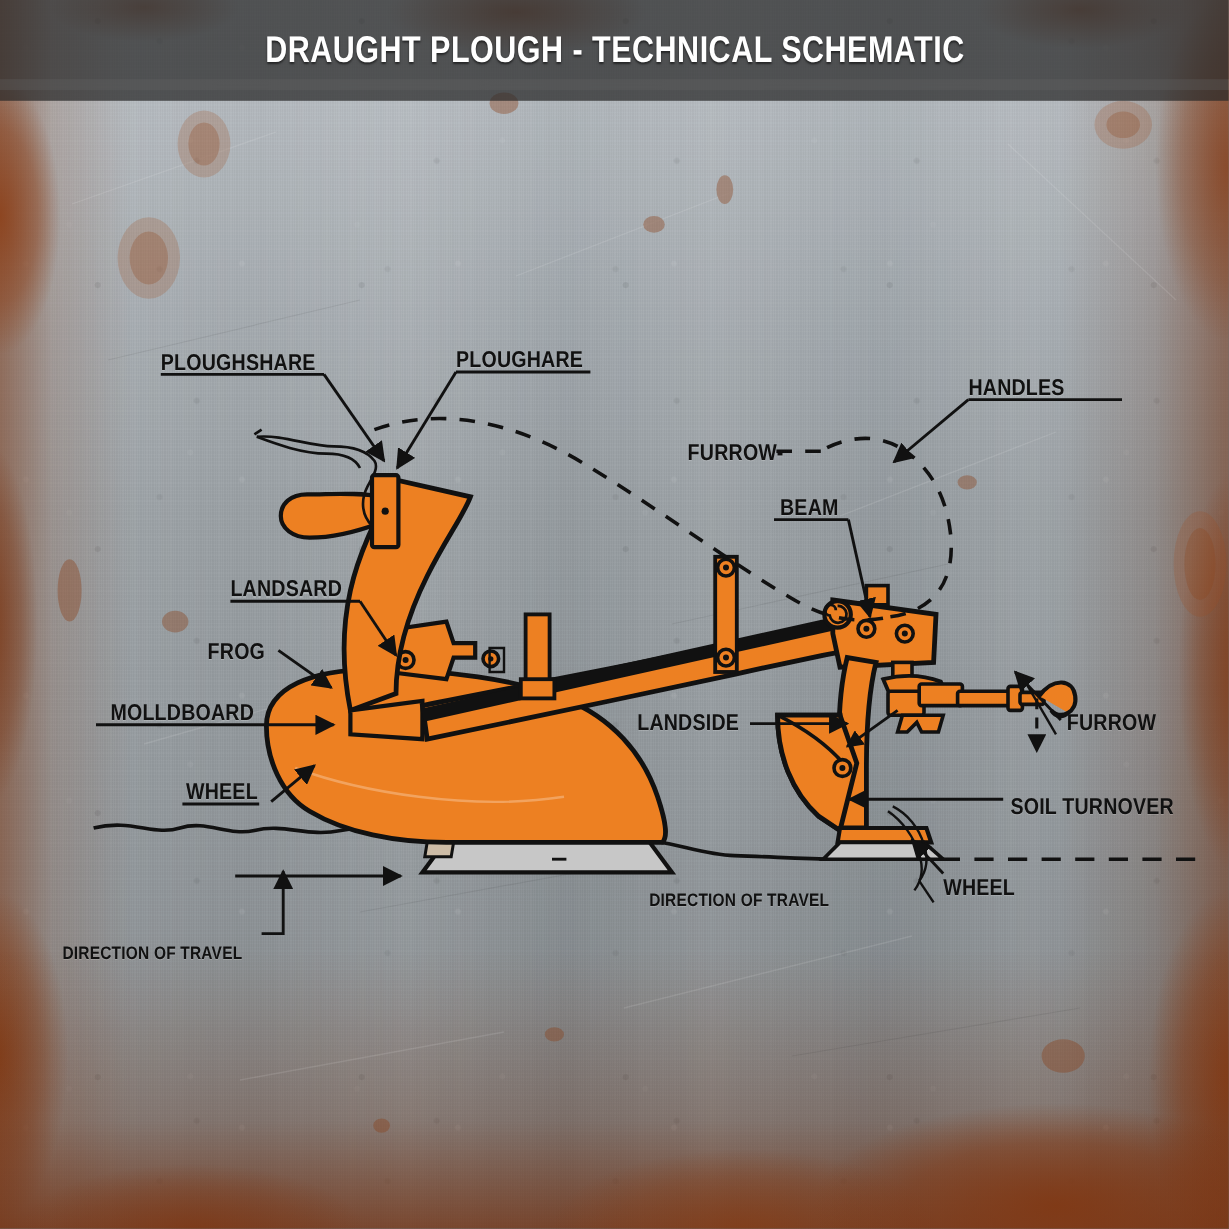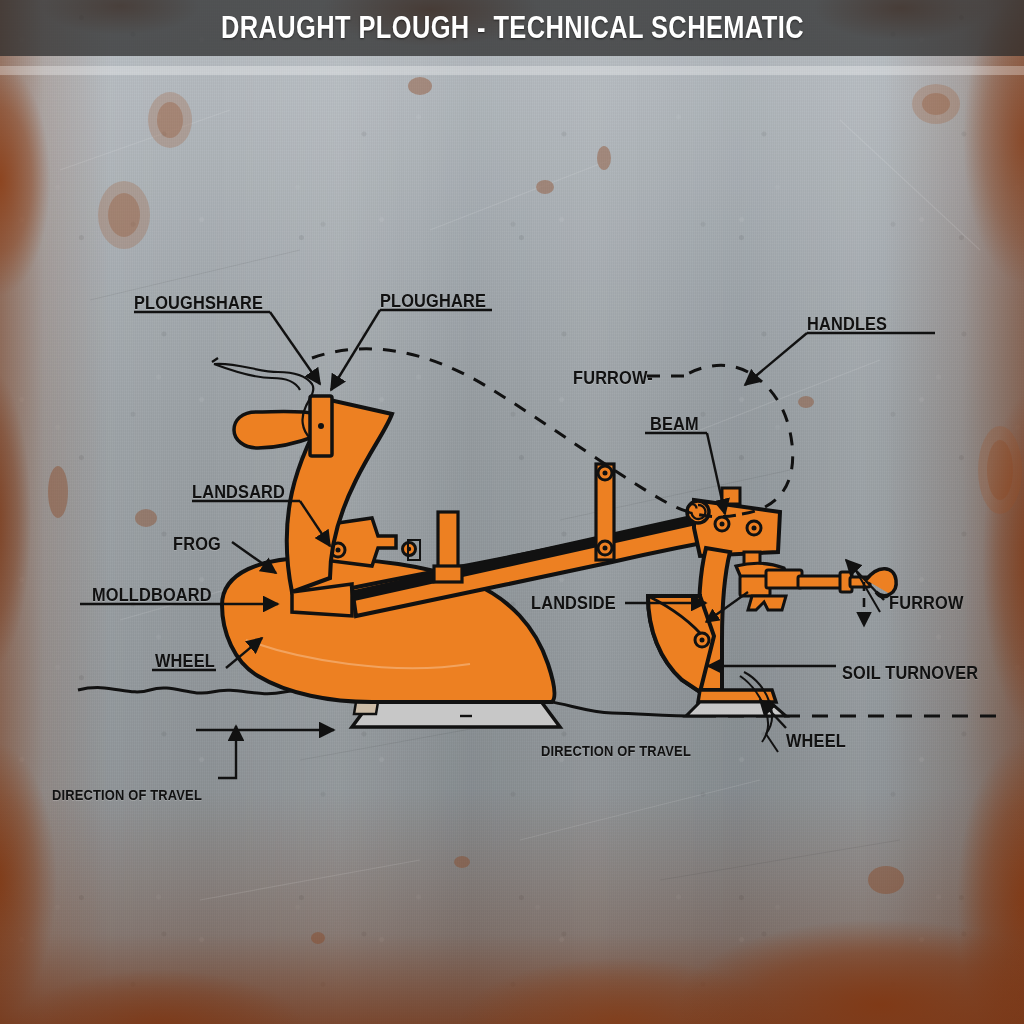--- a/index.html
+++ b/index.html
@@ -97,21 +97,21 @@
     background:
       radial-gradient(ellipse 150px 50px at 430px 10px, rgba(130,58,22,.6) 0%, transparent 72%),
       radial-gradient(ellipse 120px 45px at 900px 8px, rgba(130,58,22,.55) 0%, transparent 72%),
       radial-gradient(ellipse 110px 40px at 120px 6px, rgba(130,58,22,.5) 0%, transparent 72%);
   }
 
   
   .title-band {
     position: absolute;
     left: 0; top: 0;
-    width: 1024px; height: 56px;
+    width: 1024px; height: 84px;
     background: rgba(40,40,40,.72);
     display: flex; align-items: center; justify-content: center;
     z-index: 40;
   }
   .title-under {
     position:absolute; left:0; top:66px; width:1024px; height:9px;
     background: rgba(255,255,255,.30);
     z-index: 39;
   }
   .title-text {

